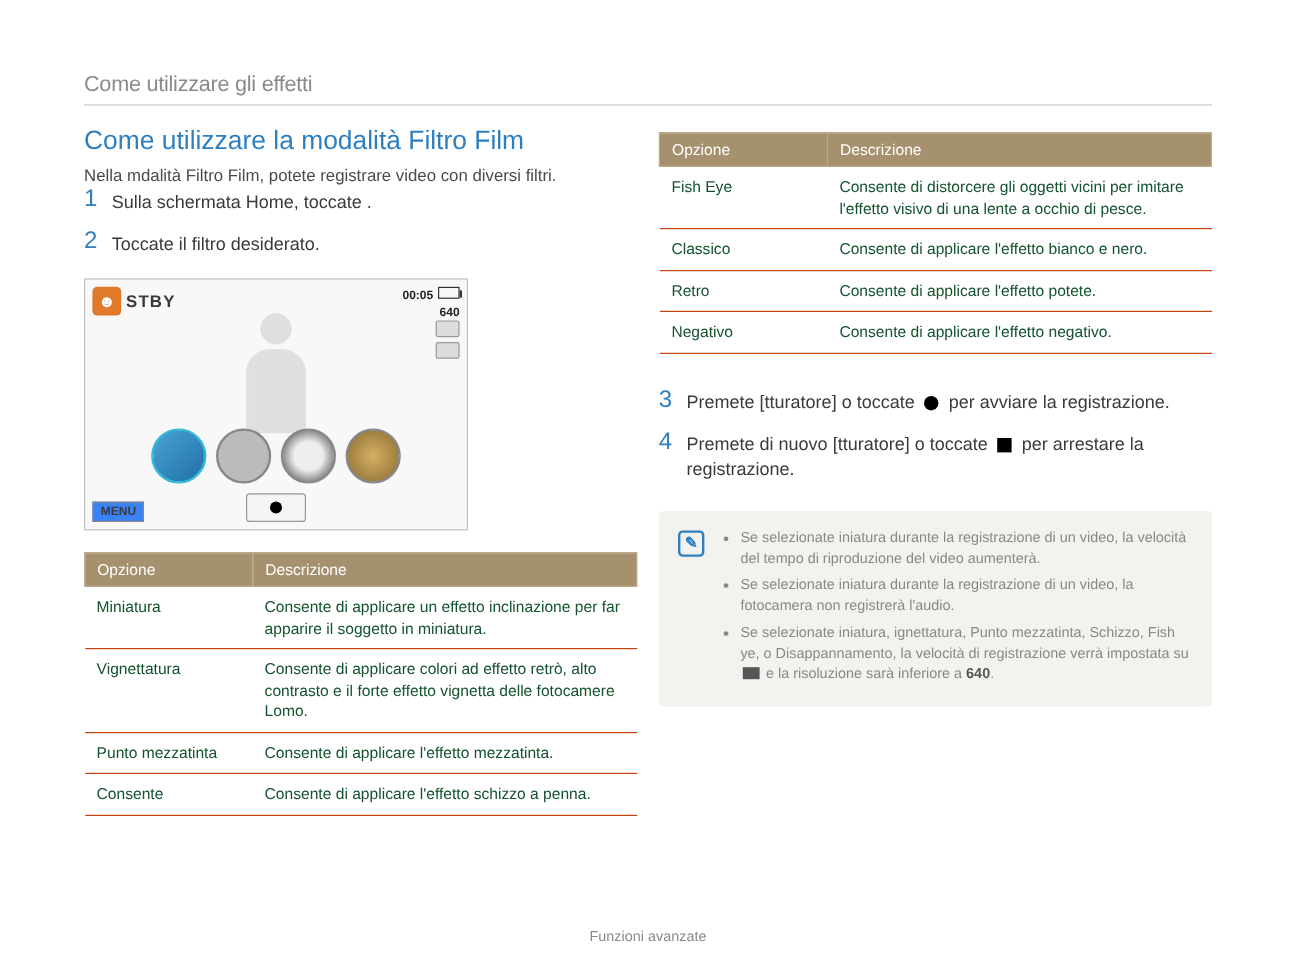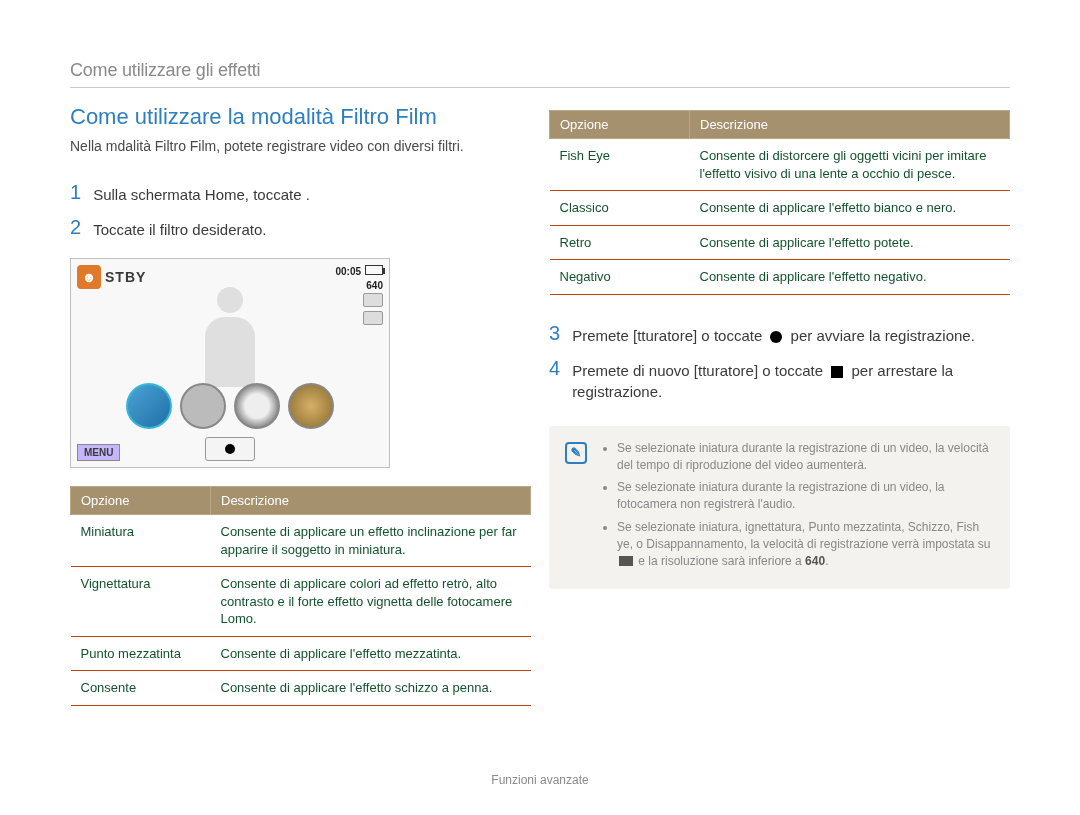--- a/index.html
+++ b/index.html
@@ -29,21 +29,21 @@
   .col-right { margin-top: 6px; }
   h1.main-title {
     color: #2f7fbf;
     font-weight: 400;
     font-size: 22px;
     margin-bottom: 8px;
   }
   p.intro {
     font-size: 14px;
     color: #4a4a4a;
-    margin-bottom: 28px;
+    margin-bottom: 2px;
   }
   ol.steps {
     list-style: none;
     margin-bottom: 18px;
   }
   ol.steps li {
     display: flex;
     align-items: flex-start;
     gap: 12px;
     margin-bottom: 12px;
@@ -114,21 +114,21 @@
   .screen .thumbs {
     position:absolute; bottom:38px; left:0; right:0;
     display:flex; justify-content:center; gap:8px;
   }
   .screen .thumbs .thumb {
     width:46px;height:46px;border-radius:50%;background:#ccc;border:2px solid #888;
   }
   .screen .thumbs .thumb.sel { border:2px solid #34b8d6; }
   .screen .menu-btn {
     position:absolute; bottom:6px; left:6px;
-    border:1px solid #888; padding:2px 6px; font-size:10px; font-weight:700; background:#c4b5fd;
+    border:1px solid #888; padding:2px 6px; font-size:10px; font-weight:700; background:#3b82f6;
   }
   .screen .rec-btn {
     position:absolute; bottom:6px; left:50%; transform:translateX(-50%);
     width:50px; height:24px; border:1px solid #999; border-radius:3px; background:#f4f4f4;
     display:flex;align-items:center;justify-content:center;
   }
   .screen .rec-btn .dot { width:10px;height:10px;background:#000;border-radius:50%; }
 
   
   table.opts { width: 100%; border-collapse: collapse; font-size: 13px; }

